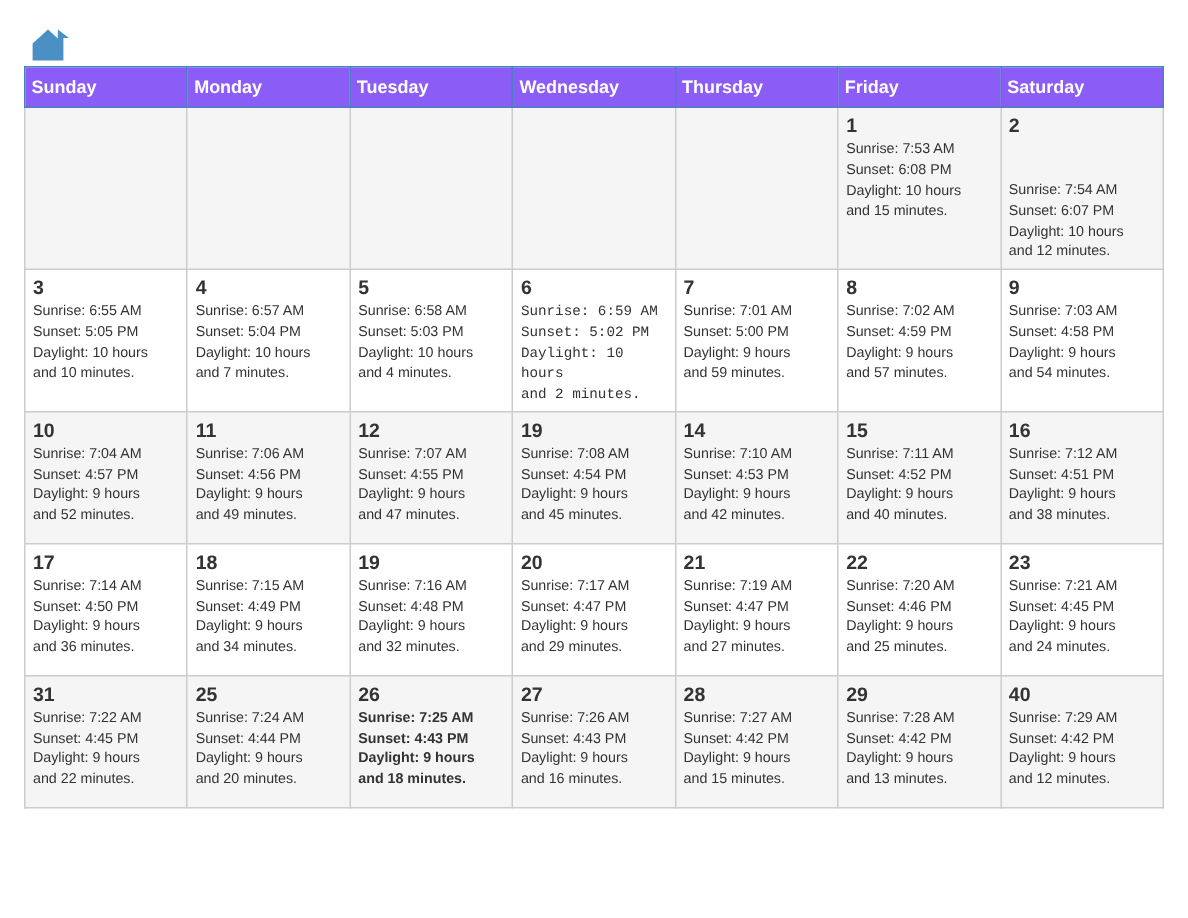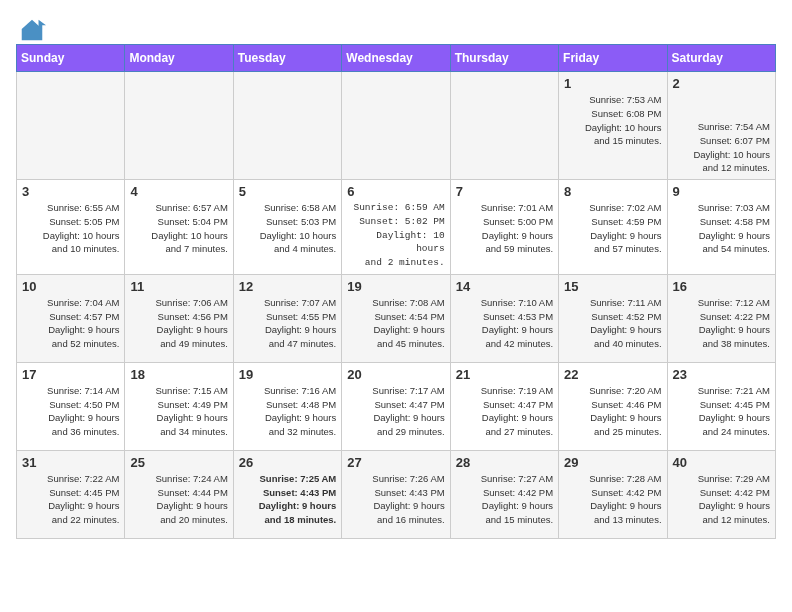--- a/index.html
+++ b/index.html
@@ -68,21 +68,20 @@
       font-size: 13px;
       font-weight: bold;
       color: #333;
       display: block;
       margin-bottom: 2px;
     }
     .day-info {
       font-size: 9.5px;
       line-height: 1.45;
       color: #333;
-      text-align: right;
     }
     .empty-cell {
       background: #fff !important;
     }
     tbody tr:nth-child(odd) .empty-cell {
       background: #f5f5f5 !important;
     }
   </style>
 </head>
 <body>
@@ -230,21 +229,21 @@
         <td>
           <span class="day-num">15</span>
           <div class="day-info" style="white-space: pre-line;">Sunrise: 7:11 AM
 Sunset: 4:52 PM
 Daylight: 9 hours
 and 40 minutes.</div>
         </td>
         <td>
           <span class="day-num">16</span>
           <div class="day-info" style="white-space: pre-line;">Sunrise: 7:12 AM
-Sunset: 4:22 PM
+Sunset: 4:51 PM
 Daylight: 9 hours
 and 38 minutes.</div>
         </td>
       </tr>
       <tr>
         <td>
           <span class="day-num">17</span>
           <div class="day-info" style="white-space: pre-line;">Sunrise: 7:14 AM
 Sunset: 4:50 PM
 Daylight: 9 hours

